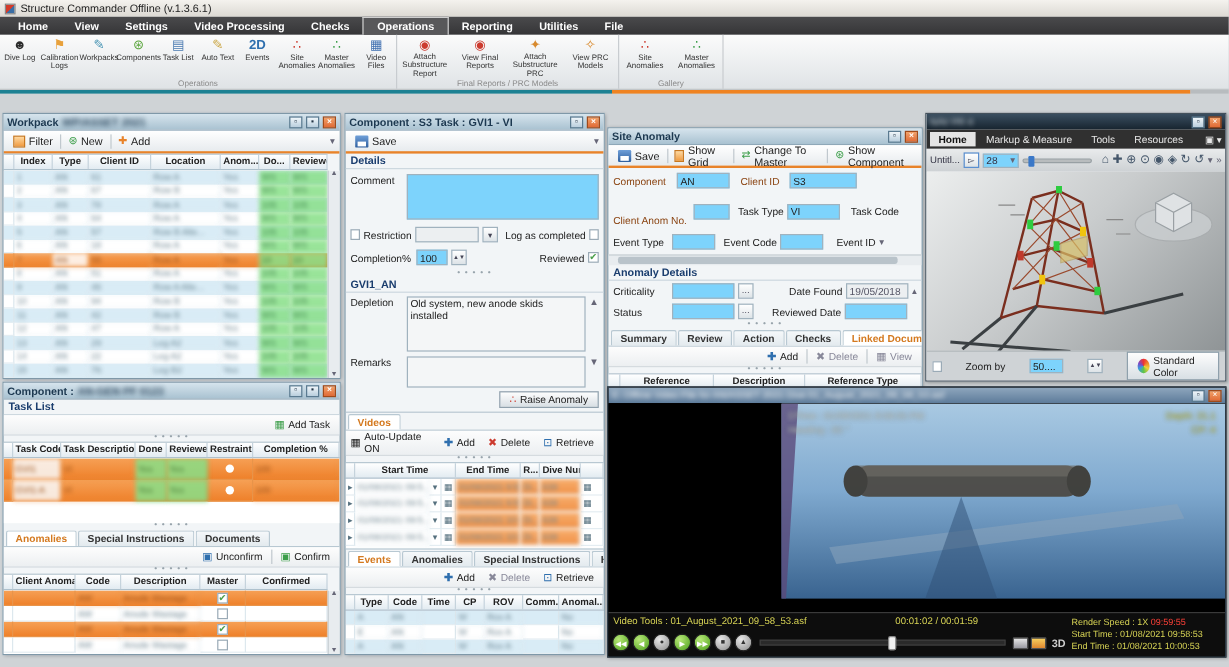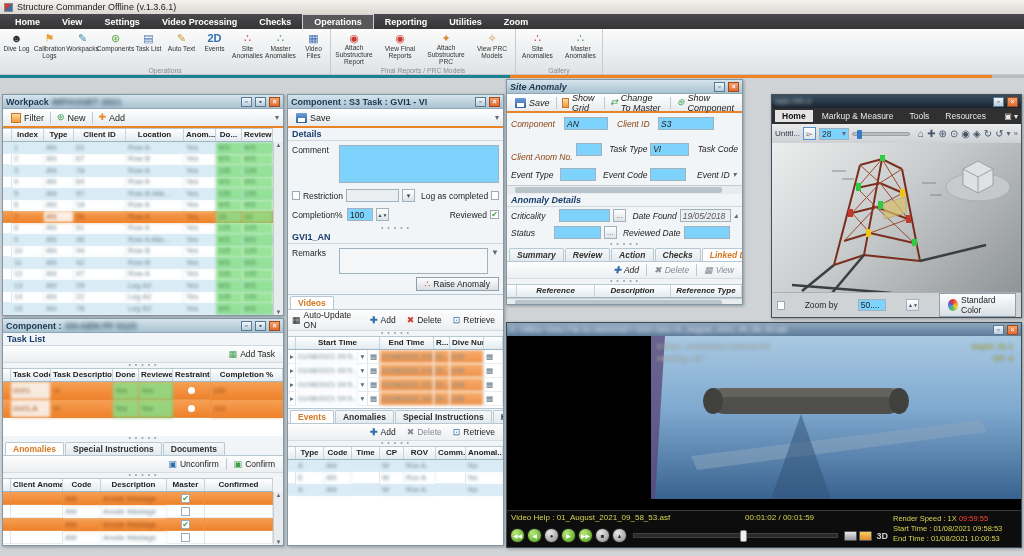--- a/index.html
+++ b/index.html
@@ -115,21 +115,21 @@
   <div class="menubar">
 
   <div class="menu-item">Home</div>
       <div class="menu-item">View</div>
       <div class="menu-item">Settings</div>
       <div class="menu-item">Video Processing</div>
       <div class="menu-item">Checks</div>
       <div class="menu-item active">Operations</div>
       <div class="menu-item">Reporting</div>
       <div class="menu-item">Utilities</div>
-      <div class="menu-item">Zoom</div>
+      <div class="menu-item">File</div>
     </div>
 
   <div class="ribbon">
     <div class="rgroup g1">
       <div class="ritems">
 
           <div class="ritem">
             <span class="ricon" style="color:#2b2b2b">☻</span>
             <span class="rtext">Dive Log</span>
           </div>
@@ -607,20 +607,26 @@
     <div class="frow" style="margin-top:6px;">
       <span class="lbl" style="width:52px;">Completion%</span>
       <div class="inp" style="width:26px;">100</div>
       <span class="mbtn" style="flex-direction:column;font-size:5px;line-height:4px;">▲▼</span>
       <span class="sp"></span>
       <span class="lbl">Reviewed</span>
       <span class="cb">✔</span>
     </div>
     <div class="dots" style="margin-top:5px;"></div>
     <div class="sect">GVI1_AN</div>
+    <div class="frow" style="align-items:flex-start;padding-top:3px;">
+      <span class="lbl" style="width:44px;">Depletion</span>
+      <div class="inp" style="flex:1;height:46px;align-items:flex-start;white-space:pre-line;background:#f4f6f7;">Old system, new anode skids
+installed</div>
+      <span class="chev">▲</span>
+    </div>
     <div class="frow" style="align-items:flex-start;margin-top:4px;">
       <span class="lbl" style="width:44px;">Remarks</span>
       <div class="inp" style="flex:1;height:26px;background:#f4f6f7;"></div>
       <span class="chev">▼</span>
     </div>
     <div class="frow" style="justify-content:flex-end;margin:3px 0;">
       <span class="btn">
           <span class="ig red">∴</span>
           <span>Raise Anomaly</span>
         </span>
@@ -764,21 +770,21 @@
           <span class="td"></span>
           <span class="td bl">W</span>
           <span class="td bl">Rov A</span>
           <span class="td"></span>
           <span class="td bl">No</span>
         </div>
 
       </div>
   </div>
 
-  <div class="panel" id="sa" style="left:506px;top:79px;width:237px;height:226px;font-style:italic;">
+  <div class="panel" id="sa" style="left:506px;top:106px;width:263px;height:226px;">
     <div class="ptitle">
       <span>Site Anomaly</span>
       <span class="sp"></span>
       <span class="wbtn">▫</span>
       <span class="wbtn close">×</span>
     </div>
     <div class="ptb">
       <span class="tbtn">
           <span class="disk"></span>
           <span>Save</span>
@@ -1006,21 +1012,21 @@
         </svg>
         <span class="ovl bl" style="left:6px;top:6px;">DTime : 01/08/2021 9:59:55 PM</span>
         <span class="ovl bl" style="left:6px;top:18px;">Heading : 82  °</span>
         <span class="ovl yel bl" style="right:8px;top:6px;">Depth: 21.1</span>
         <span class="ovl yel bl" style="right:8px;top:18px;">CP: 4</span>
       </div>
     </div>
     <div class="pl-bottom">
       <div class="pl-left">
         <div class="pl-row1">
-          <span>Video Help : 01_August_2021_09_58_53.asf</span>
+          <span>Video Tools : 01_August_2021_09_58_53.asf</span>
           <span class="sp"></span>
           <span>00:01:02 / 00:01:59</span>
           <span class="sp"></span>
         </div>
         <div class="pl-row2">
           <span style="display:flex;gap:2px;">
 
           <span class="pbtn grn">◀◀</span>
               <span class="pbtn grn">◀</span>
               <span class="pbtn gry">●</span>

